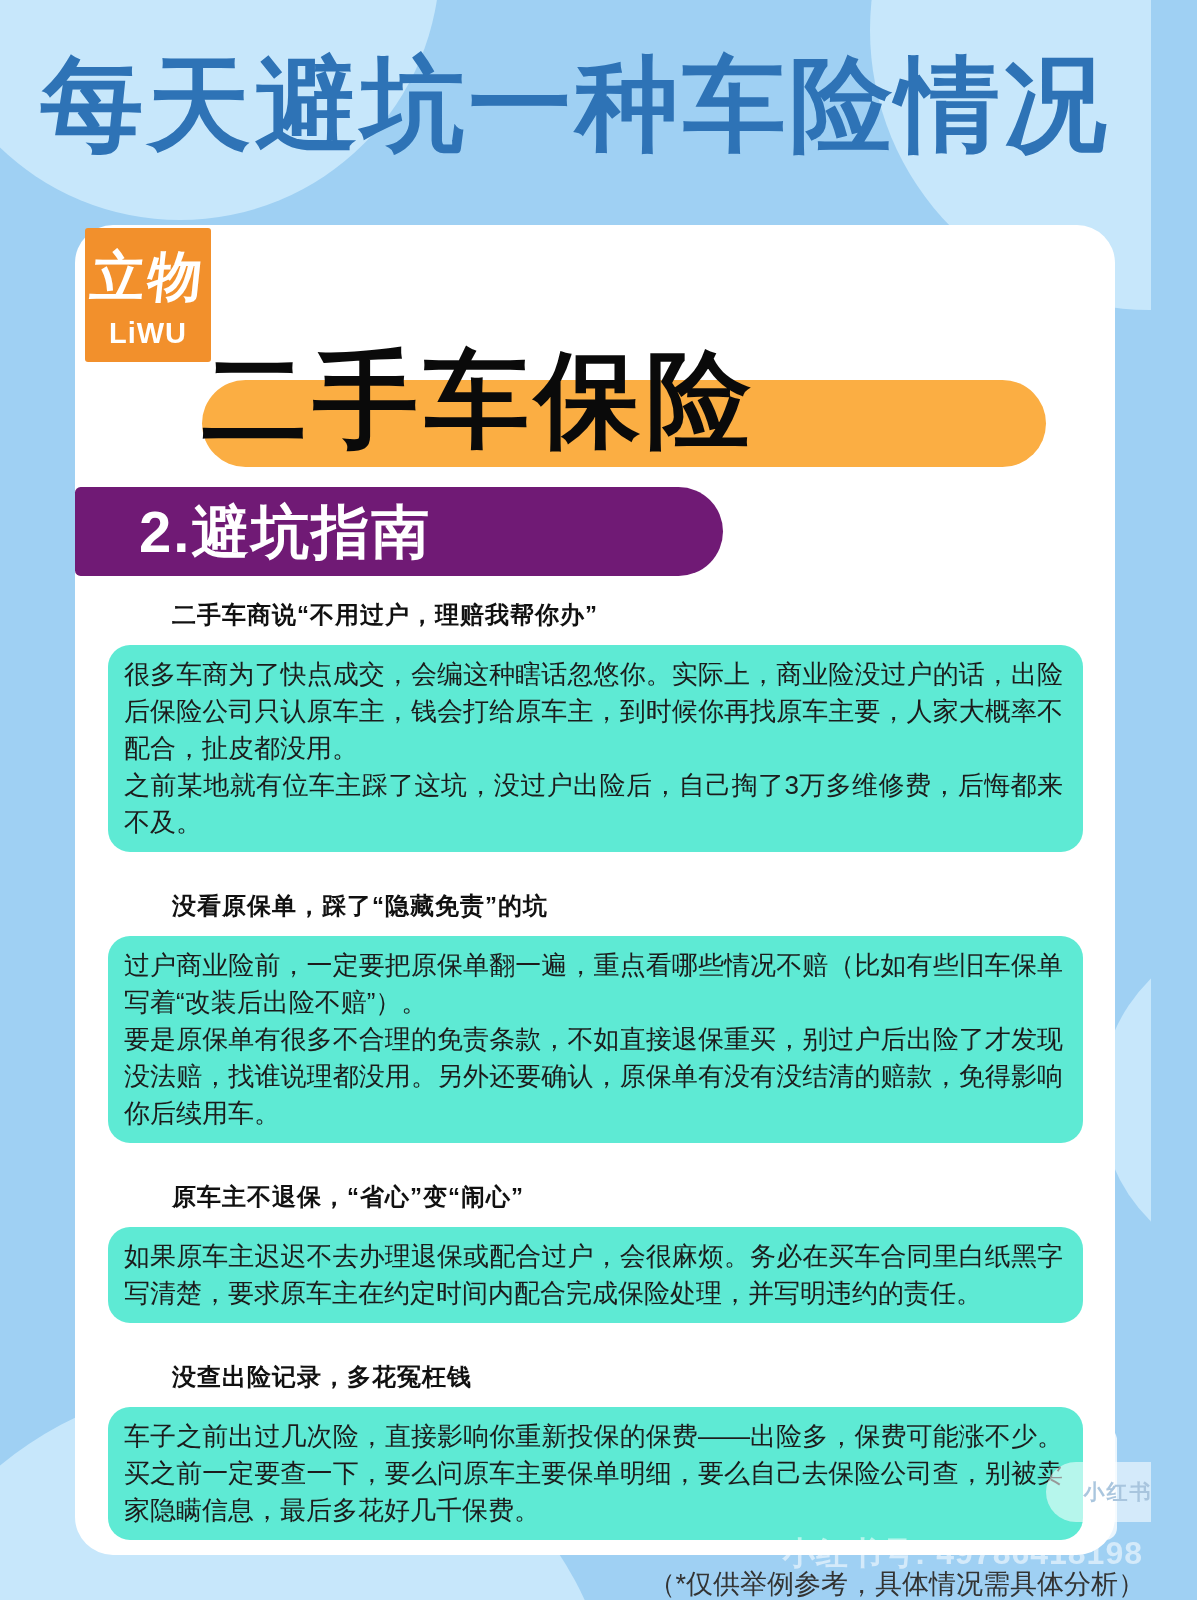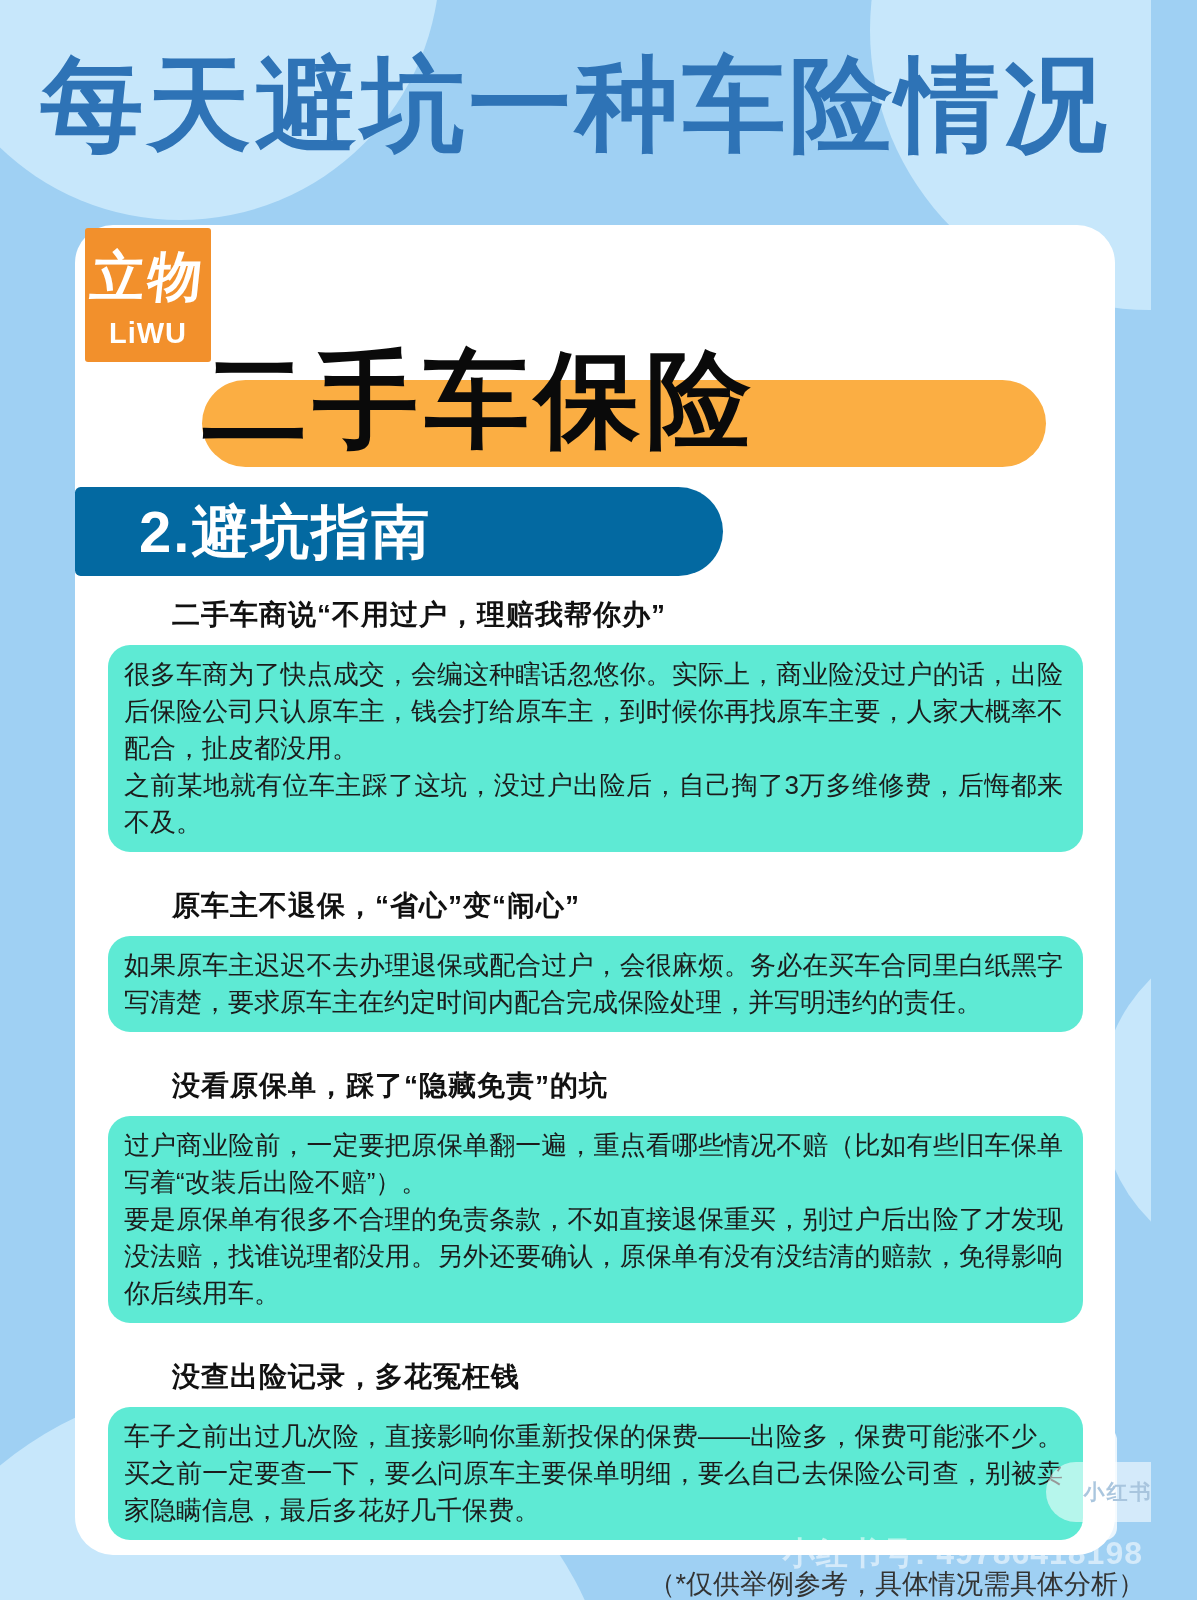--- a/index.html
+++ b/index.html
@@ -45,30 +45,30 @@
     width:844px; height:87px; background:#fbae43; border-radius:44px;
   }
   .topic-title {
     position:absolute; left:127px; top:122px; width:844px;
     text-align:left; font-size:105px; line-height:1;
     font-weight:700; color:#0a0a0a; letter-spacing:6px; white-space:nowrap;
   }
 
   .section-pill {
     position:absolute; left:0; top:262px;
-    width:648px; height:89px; background:#0369a1;
+    width:648px; height:89px; background:#701a75;
     border-radius:6px 48px 48px 6px;
     color:#ffffff; font-size:58px; font-weight:900;
     line-height:89px; padding-left:64px; letter-spacing:2px;
   }
 
   .sections { position:absolute; left:33px; top:372px; width:975px; }
   .sec + .sec { margin-top:36px; }
   .sec h3 {
-    font-size:28px; line-height:36px; font-weight:800;
+    font-size:24px; line-height:36px; font-weight:800;
     color:#111111; margin-left:64px; letter-spacing:1px;
   }
   .tip-box {
     margin-top:12px; background:#5eead4; border-radius:22px;
     padding:11px 20px 11px 16px;
     font-size:26px; line-height:37px; color:#1c1c1c;
     text-align:justify;
   }
   .tip-box p { margin:0; }
 
@@ -124,31 +124,31 @@
 
       <section class="sec">
         <h3>二手车商说“不用过户，理赔我帮你办”</h3>
         <div class="tip-box">
           <p>很多车商为了快点成交，会编这种瞎话忽悠你。实际上，商业险没过户的话，出险后保险公司只认原车主，钱会打给原车主，到时候你再找原车主要，人家大概率不配合，扯皮都没用。</p>
           <p>之前某地就有位车主踩了这坑，没过户出险后，自己掏了3万多维修费，后悔都来不及。</p>
         </div>
       </section>
 
       <section class="sec">
-        <h3>原车主不退保，“省心”变“闹心”</h3>
+        <h3>没看原保单，踩了“隐藏免责”的坑</h3>
         <div class="tip-box">
-          <p>如果原车主迟迟不去办理退保或配合过户，会很麻烦。务必在买车合同里白纸黑字写清楚，要求原车主在约定时间内配合完成保险处理，并写明违约的责任。</p>
+          <p>过户商业险前，一定要把原保单翻一遍，重点看哪些情况不赔（比如有些旧车保单写着“改装后出险不赔”）。</p>
+          <p>要是原保单有很多不合理的免责条款，不如直接退保重买，别过户后出险了才发现没法赔，找谁说理都没用。另外还要确认，原保单有没有没结清的赔款，免得影响你后续用车。</p>
         </div>
       </section>
 
       <section class="sec">
-        <h3>没看原保单，踩了“隐藏免责”的坑</h3>
+        <h3>原车主不退保，“省心”变“闹心”</h3>
         <div class="tip-box">
-          <p>过户商业险前，一定要把原保单翻一遍，重点看哪些情况不赔（比如有些旧车保单写着“改装后出险不赔”）。</p>
-          <p>要是原保单有很多不合理的免责条款，不如直接退保重买，别过户后出险了才发现没法赔，找谁说理都没用。另外还要确认，原保单有没有没结清的赔款，免得影响你后续用车。</p>
+          <p>如果原车主迟迟不去办理退保或配合过户，会很麻烦。务必在买车合同里白纸黑字写清楚，要求原车主在约定时间内配合完成保险处理，并写明违约的责任。</p>
         </div>
       </section>
 
       <section class="sec">
         <h3>没查出险记录，多花冤枉钱</h3>
         <div class="tip-box">
           <p>车子之前出过几次险，直接影响你重新投保的保费——出险多，保费可能涨不少。买之前一定要查一下，要么问原车主要保单明细，要么自己去保险公司查，别被卖家隐瞒信息，最后多花好几千保费。</p>
         </div>
       </section>
 

